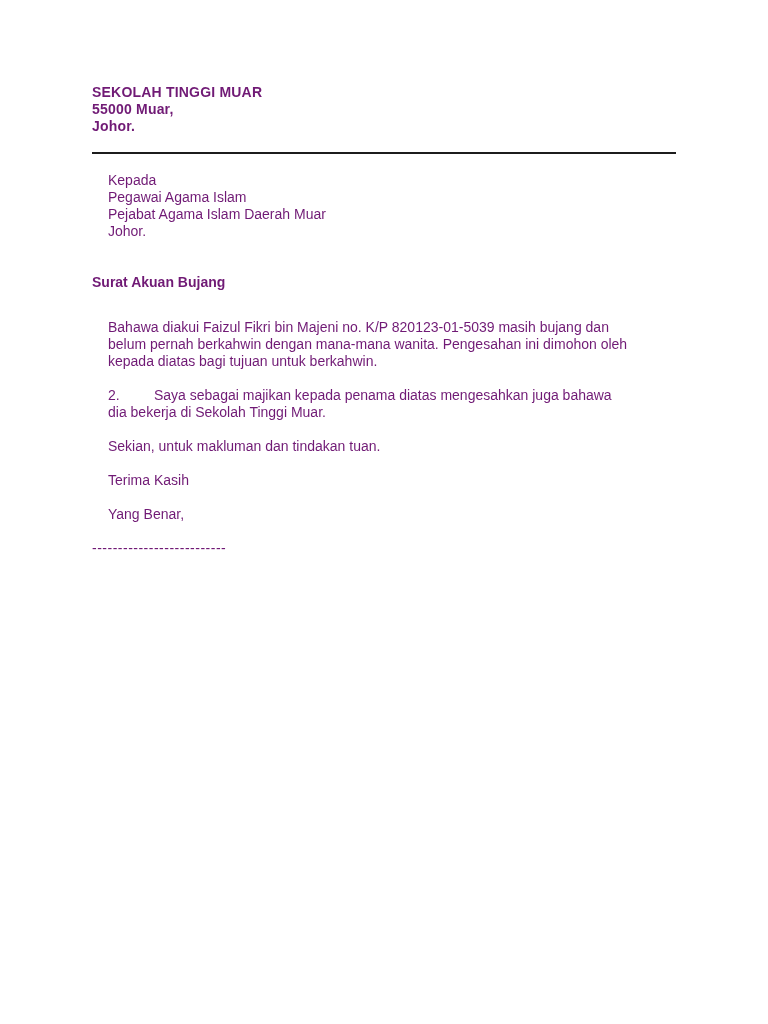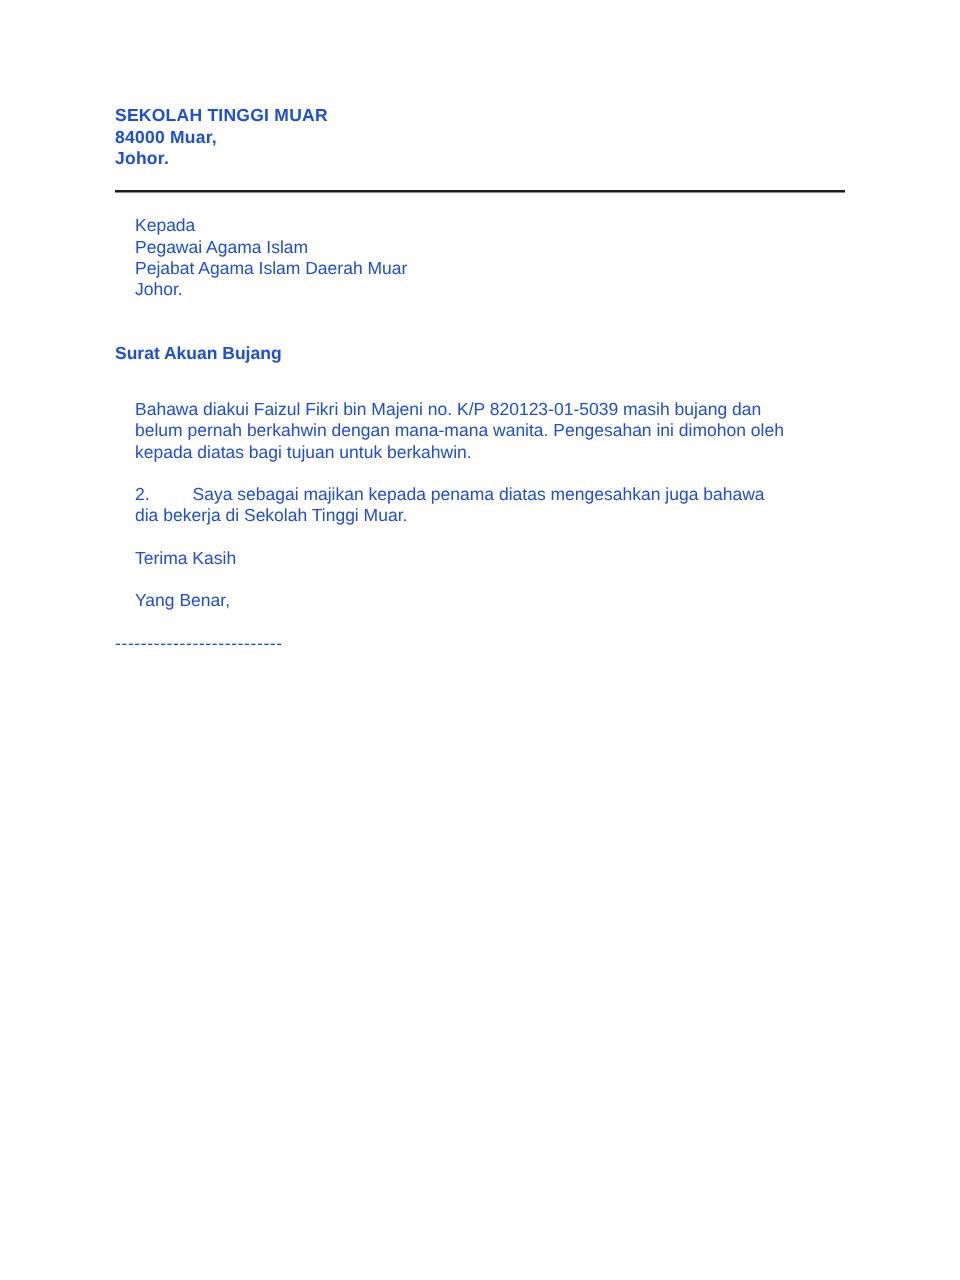--- a/index.html
+++ b/index.html
@@ -10,21 +10,21 @@
   .page {
     position: relative;
     width: 768px;
     height: 1024px;
     background: #ffffff;
     box-sizing: border-box;
     padding: 84px 92px 0 92px;
     font-family: "Liberation Sans", "DejaVu Sans", sans-serif;
     font-size: 14px;
     line-height: 17px;
-    color: #1d4ed8;
+    color: #701a75;
     overflow: hidden;
   }
   .letterhead {
     font-weight: bold;
     letter-spacing: 0.2px;
   }
   .divider {
     border: none;
     border-top: 2px solid #1c1c1c;
     margin: 17px 0 18px 0;
@@ -48,21 +48,21 @@
     letter-spacing: 0.5px;
   }
 </style>
 </head>
 <body>
 
 <div class="page">
 
   <div class="letterhead">
     <div class="para-line">SEKOLAH TINGGI MUAR</div>
-    <div class="para-line">84000 Muar,</div>
+    <div class="para-line">55000 Muar,</div>
     <div class="para-line">Johor.</div>
   </div>
 
   <hr class="divider">
 
   <div class="block">
     <div class="para-line">Kepada</div>
     <div class="para-line">Pegawai Agama Islam</div>
     <div class="para-line">Pejabat Agama Islam Daerah Muar</div>
     <div class="para-line">Johor.</div>
@@ -77,20 +77,21 @@
   </div>
 
   <div class="block">
     <div class="numbered-line">
       <span class="para-number">2.</span>
       <span class="para-line">Saya sebagai majikan kepada penama diatas mengesahkan juga bahawa</span>
     </div>
     <div class="para-line">dia bekerja di Sekolah Tinggi Muar.</div>
   </div>
 
+  <div class="block">Sekian, untuk makluman dan tindakan tuan.</div>
 
   <div class="block">Terima Kasih</div>
 
   <div class="block">Yang Benar,</div>
 
   <div class="signature-dashes">--------------------------</div>
 
 </div>
 
 </body></html>

